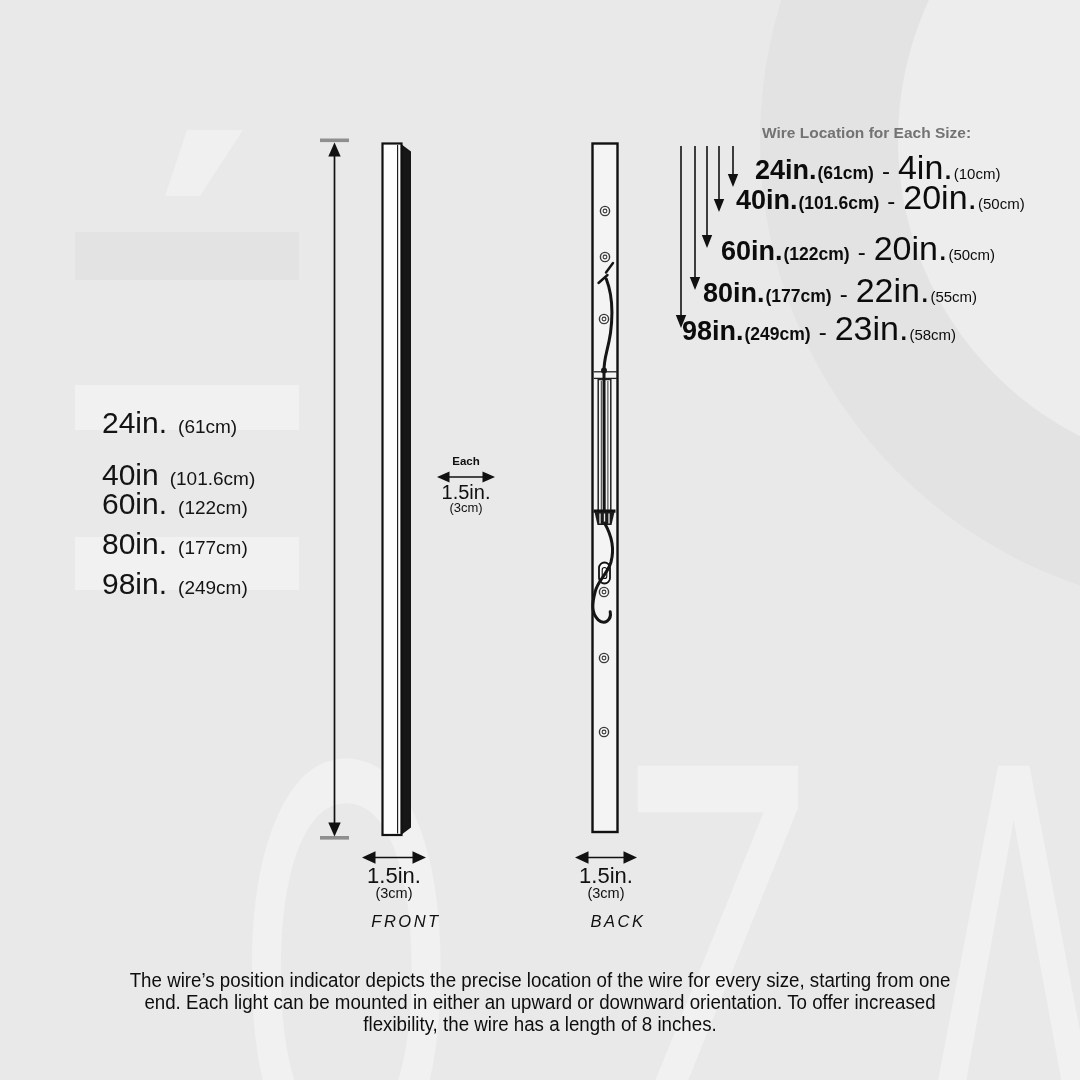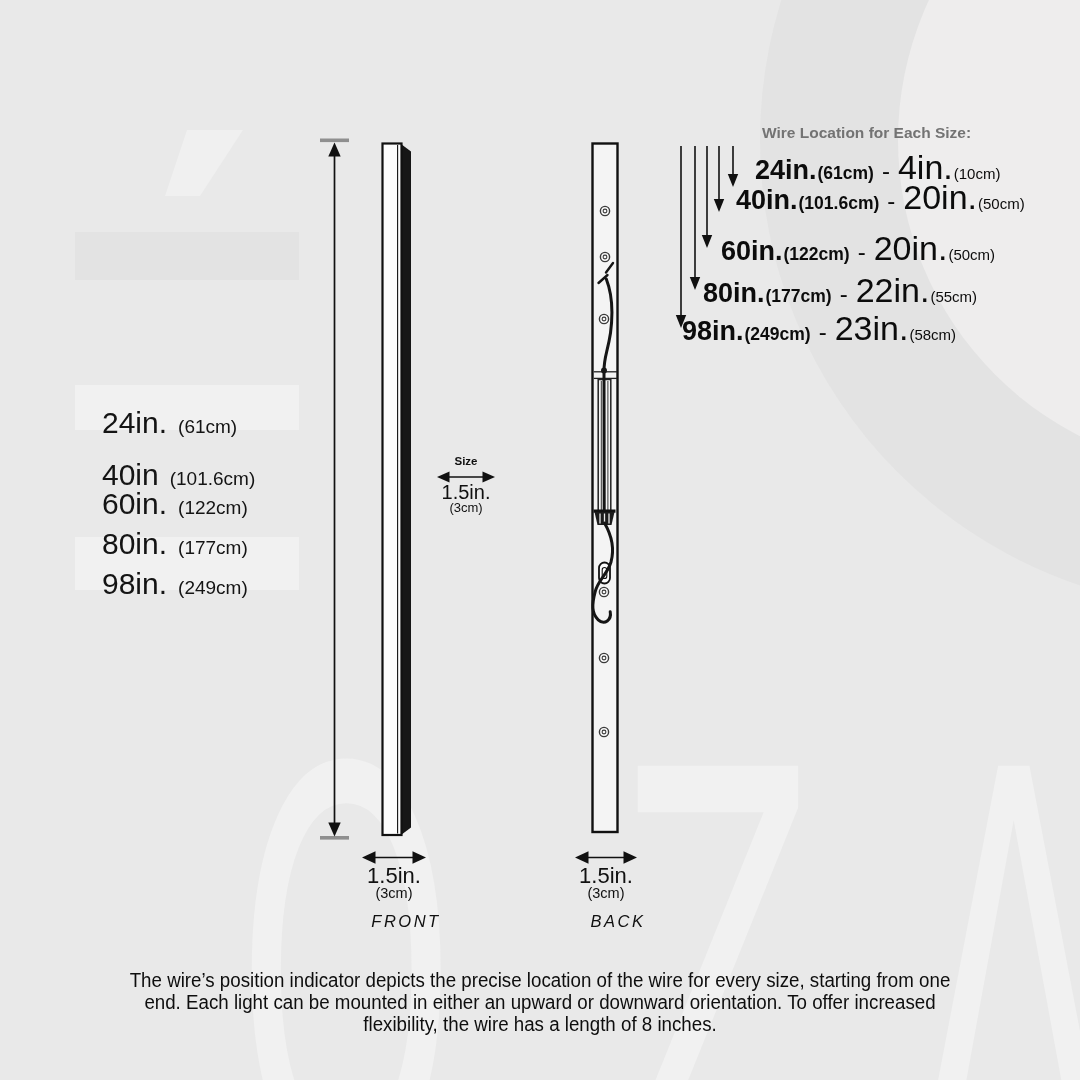--- a/index.html
+++ b/index.html
@@ -223,21 +223,21 @@
   </div>
   <div class="wire-row" style="left:682px;top:309px">
     <span class="wr-size">98in.</span>
     <span class="wr-size-cm">(249cm)</span>
     <span class="wr-sep">-</span>
     <span class="wr-wire">23in.</span>
     <span class="wr-wire-cm">(58cm)</span>
   </div>
 
   <div class="depth-block">
-    <div class="depth-word">Size</div>
+    <div class="depth-word">Each</div>
     <div class="depth-val">1.5in.</div>
     <div class="depth-cm">(3cm)</div>
   </div>
 
   <div class="dim-block front-block">
     <div class="dim-val">1.5in.</div>
     <div class="dim-cm">(3cm)</div>
     <div class="view-caption">FRONT</div>
   </div>
 

